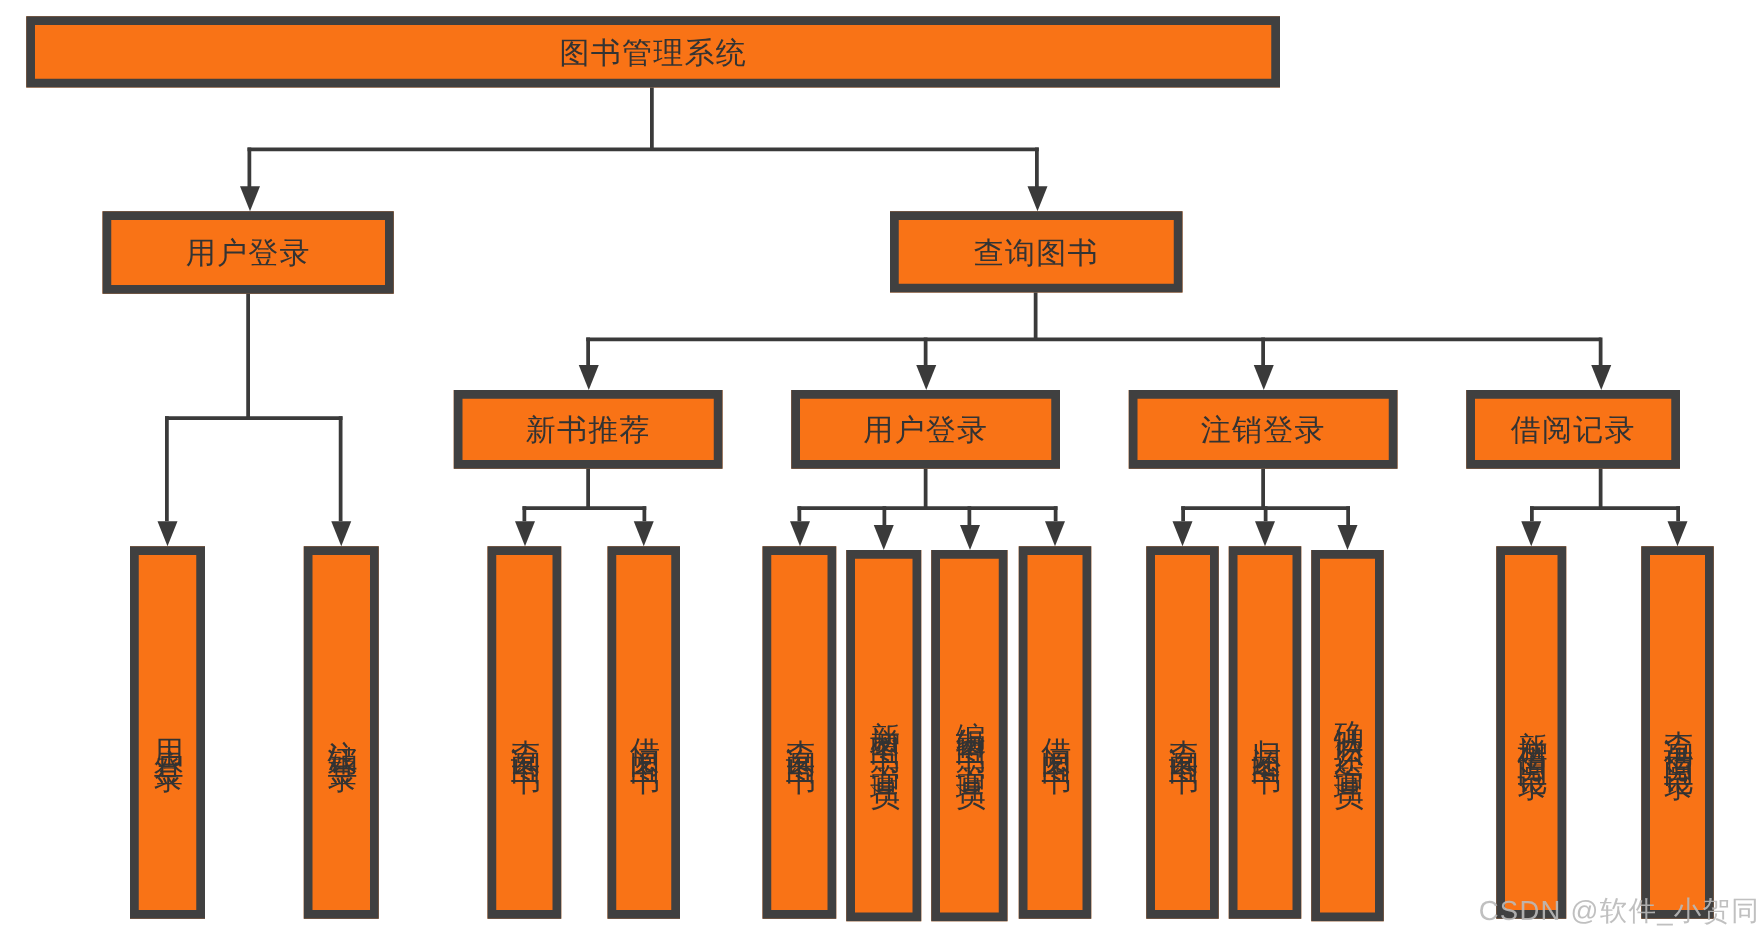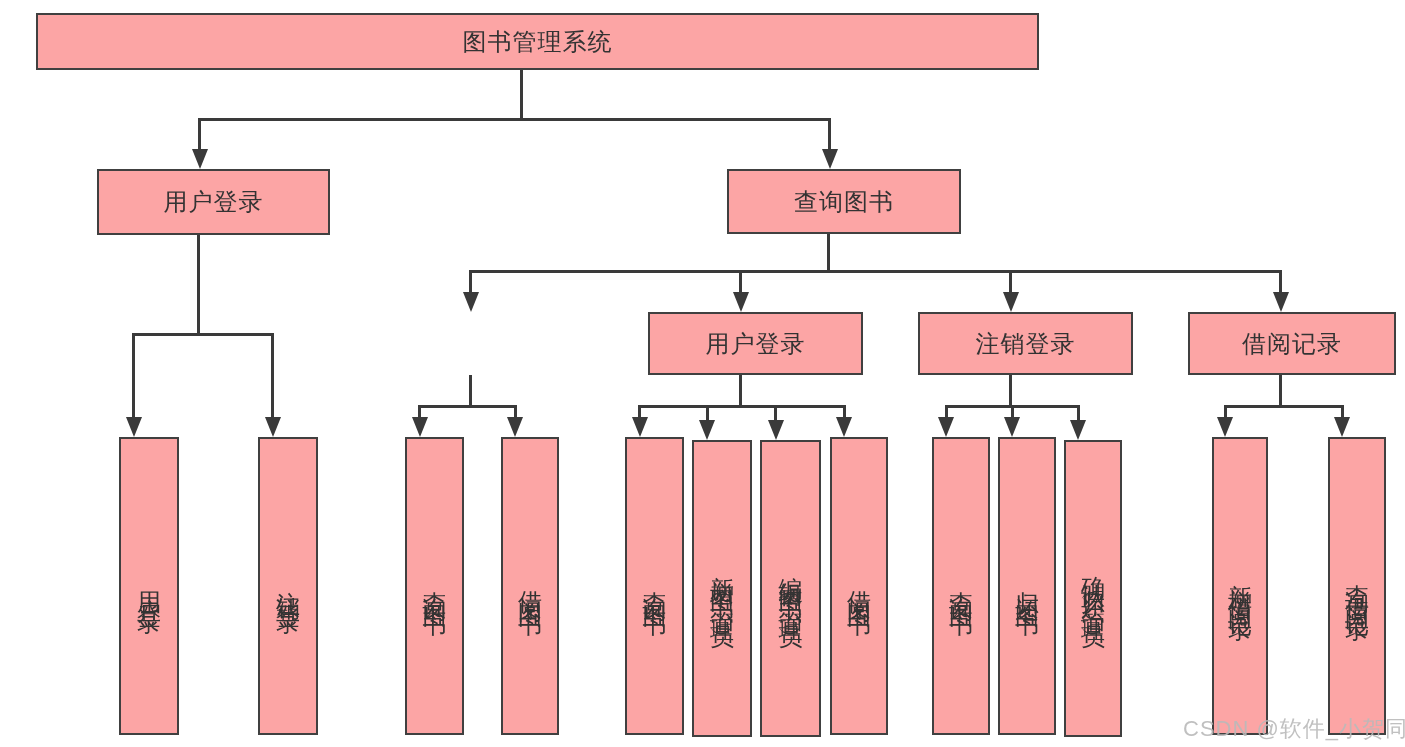--- a/index.html
+++ b/index.html
@@ -7,30 +7,29 @@
     position: relative;
     width: 1405px;
     height: 747px;
     background: #ffffff;
     font-family: "Liberation Sans", sans-serif;
     overflow: hidden;
   }
   .box {
     position: absolute;
     box-sizing: border-box;
-    border: 2px solid #404040;
-    background: #fca5a5;
+    border: 7px solid #404040;
+    background: #f97316;
     display: flex;
     align-items: center;
     justify-content: center;
     color: #333333;
     font-size: 24px;
     letter-spacing: 1px;
     white-space: nowrap;
-    margin-left: 15px;
   }
   .vbox {
     writing-mode: vertical-rl;
     text-orientation: mixed;
     letter-spacing: 7px;
     line-height: 1;
     white-space: normal;
   }
   .line {
     position: absolute;
@@ -82,23 +81,24 @@
   <div class="line" style="left:469px; top:270px; width:812px; height:3px"></div>
   <div class="line" style="left:469px; top:270px; width:3px; height:24px"></div>
   <div class="arrow" style="left:463px; top:292px"></div>
   <div class="line" style="left:739px; top:270px; width:3px; height:24px"></div>
   <div class="arrow" style="left:733px; top:292px"></div>
   <div class="line" style="left:1009px; top:270px; width:3px; height:24px"></div>
   <div class="arrow" style="left:1003px; top:292px"></div>
   <div class="line" style="left:1279px; top:270px; width:3px; height:24px"></div>
   <div class="arrow" style="left:1273px; top:292px"></div>
 
+  <div class="box" style="left:363px; top:312px; width:215px; height:63px">新书推荐</div>
   <div class="box" style="left:633px; top:312px; width:215px; height:63px">用户登录</div>
   <div class="box" style="left:903px; top:312px; width:215px; height:63px">注销登录</div>
-  <div class="box" style="left:1173px; top:312px; width:208px; height:63px">借阅记录</div>
+  <div class="box" style="left:1173px; top:312px; width:171px; height:63px">借阅记录</div>
 
   <div class="line" style="left:469px; top:375px; width:3px; height:32px"></div>
   <div class="line" style="left:418px; top:405px; width:99px; height:3px"></div>
   <div class="line" style="left:418px; top:405px; width:3px; height:12px"></div>
   <div class="arrow" style="left:412px; top:417px"></div>
   <div class="line" style="left:514px; top:405px; width:3px; height:12px"></div>
   <div class="arrow" style="left:507px; top:417px"></div>
 
   <div class="line" style="left:739px; top:375px; width:3px; height:32px"></div>
   <div class="line" style="left:638px; top:405px; width:208px; height:3px"></div>

